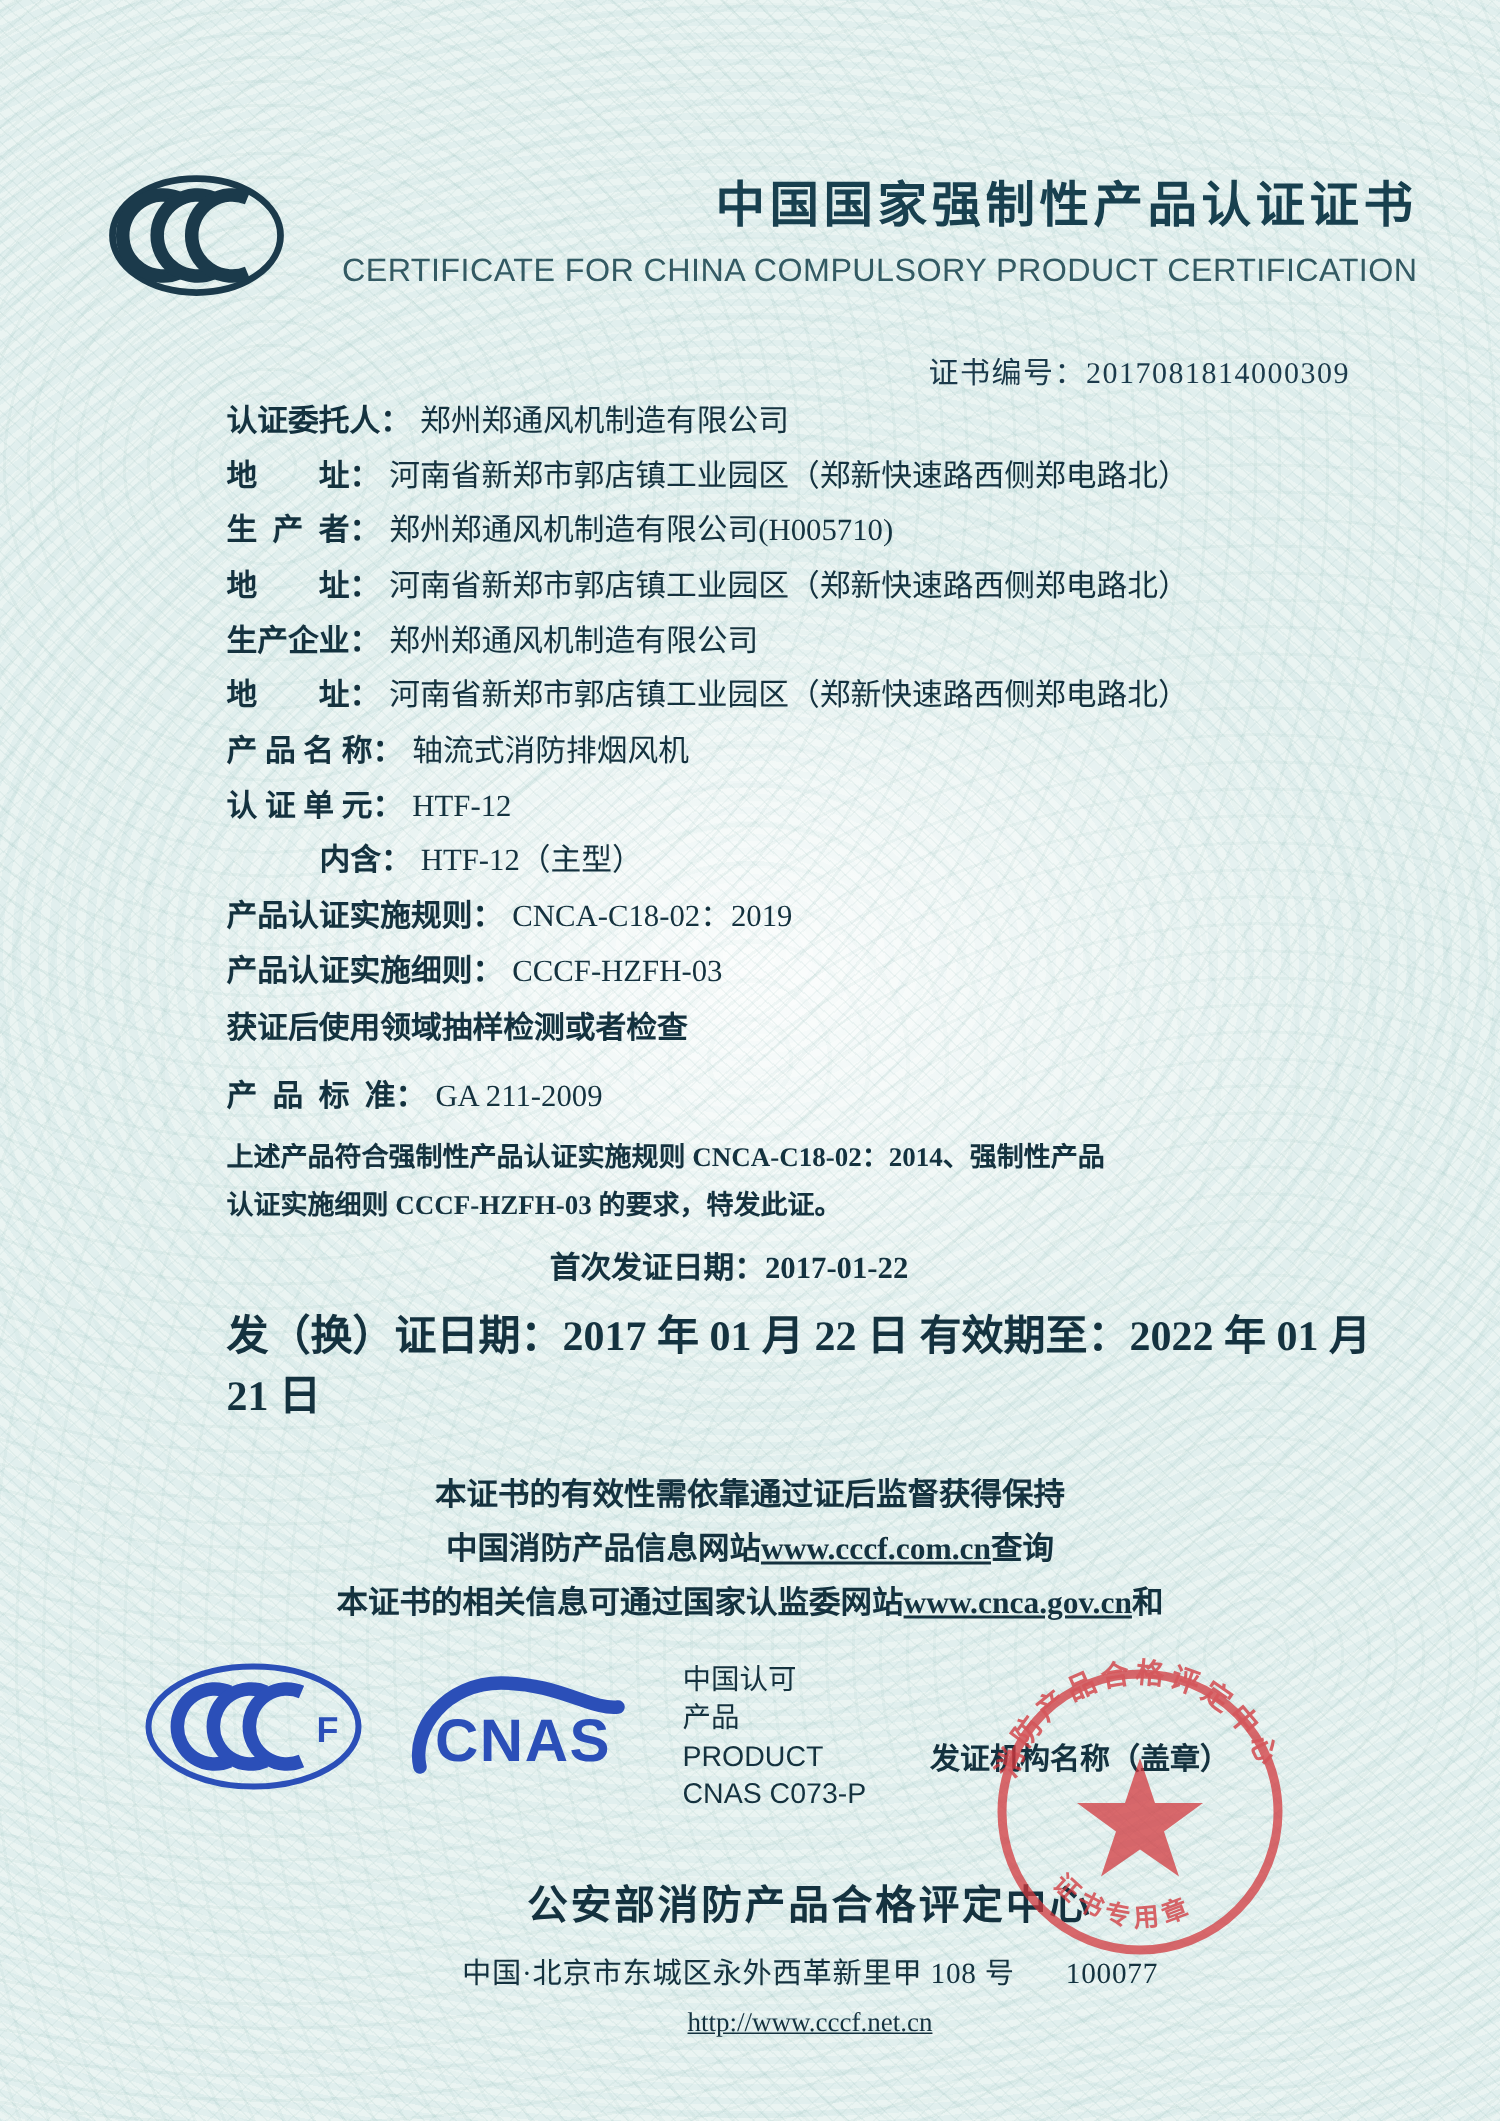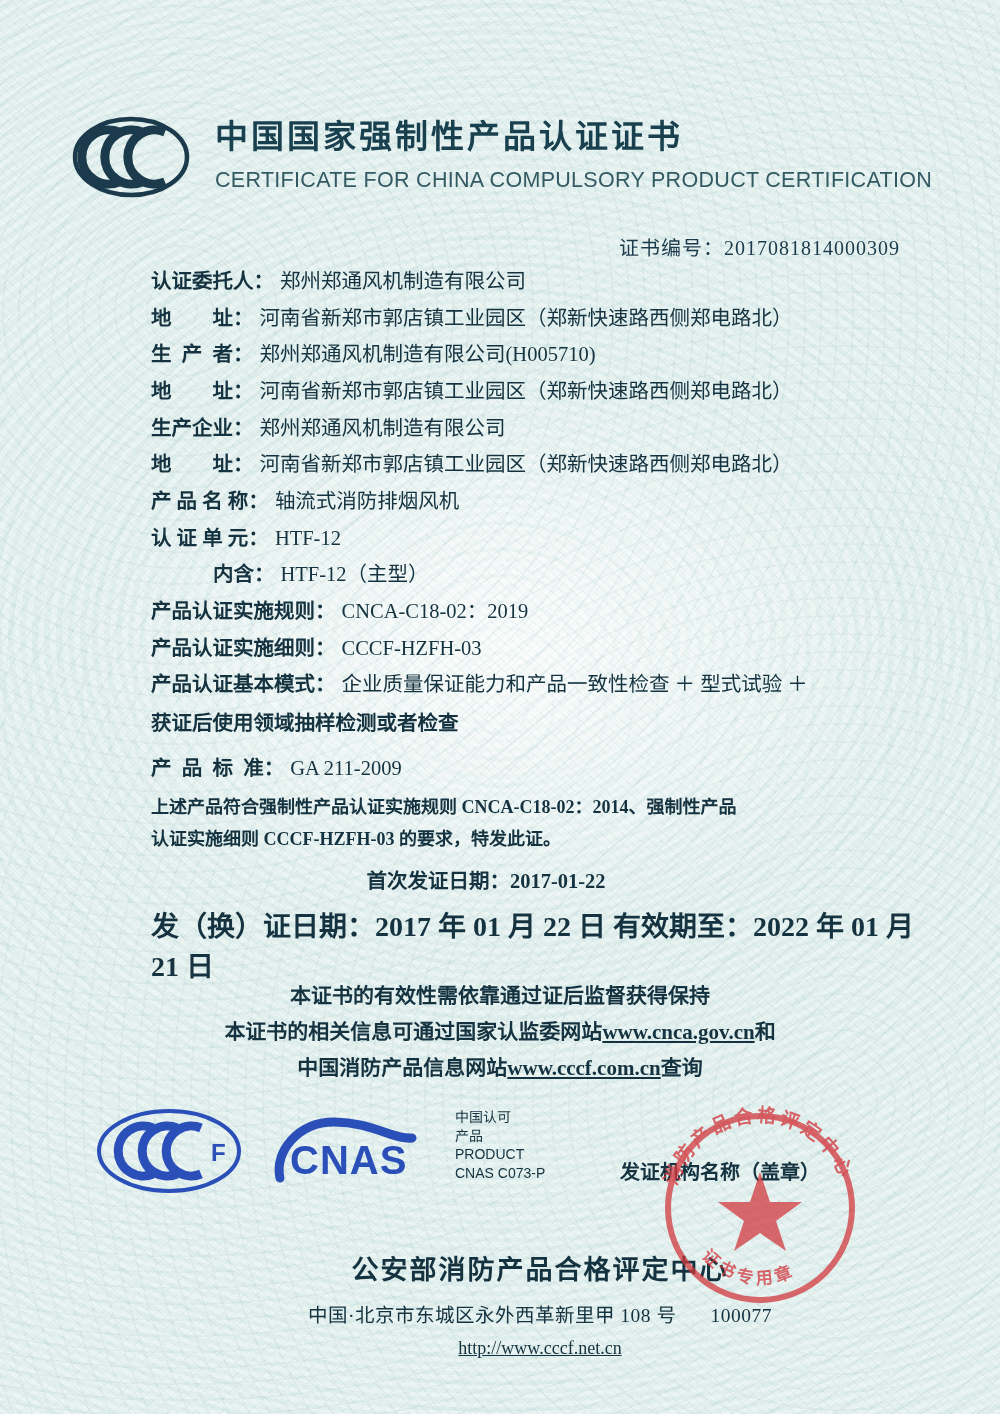--- a/index.html
+++ b/index.html
@@ -60,21 +60,21 @@
     left: 72px;
     top: 6px;
     width: 118px;
     height: 82px;
   }
   .title-block {
     position: absolute;
     left: 215px;
     top: 0;
     width: 730px;
-    text-align: left;
+    text-align: right;
   }
   .title-cn {
     font-family: "Liberation Serif", "DejaVu Serif", serif;
     font-weight: bold;
     font-size: 33px;
     letter-spacing: 3px;
     color: #18404f;
   }
   .title-en {
     margin-top: 10px;
@@ -190,21 +190,21 @@
     left: 272px;
     top: 4px;
     width: 170px;
     height: 82px;
   }
   .cnas-text {
     position: absolute;
     left: 455px;
     top: 0;
     font-family: "Liberation Sans", sans-serif;
-    font-size: 14px;
+    font-size: 19px;
     line-height: 1.33;
     color: #14323f;
   }
   .issuer-line {
     position: absolute;
     left: 620px;
     top: 48px;
     font-size: 20px;
     font-weight: bold;
     color: #14323f;
@@ -327,46 +327,42 @@
       <div class="row">
         <span class="label">产品认证实施规则：</span>
         <span class="value">CNCA-C18-02：2019</span>
       </div>
 
       <div class="row">
         <span class="label">产品认证实施细则：</span>
         <span class="value">CCCF-HZFH-03</span>
       </div>
 
-      <div class="row">
-        <span class="label">产品认证基本模式：</span>
-        <span class="value">企业质量保证能力和产品一致性检查 ＋ 型式试验 ＋</span>
-      </div>
 
       <div class="wrapline">获证后使用领域抽样检测或者检查</div>
 
       <div class="row" style="margin-top:16px">
         <span class="label">产  品  标  准：</span>
         <span class="value">GA 211-2009</span>
       </div>
 
       <div class="statement">上述产品符合强制性产品认证实施规则 CNCA-C18-02：2014、强制性产品</div>
       <div class="statement" style="margin-top:4px">认证实施细则 CCCF-HZFH-03 的要求，特发此证。</div>
 
       <div class="first-issue">首次发证日期：2017-01-22</div>
       <div class="issue-row">发（换）证日期：2017 年 01 月 22 日   有效期至：2022 年 01 月 21 日</div>
     </div>
 
     <div class="notes">
       <div>本证书的有效性需依靠通过证后监督获得保持</div>
       <div>
+        <span>中国消防产品信息网站</span><span class="link">www.cccf.com.cn</span><span>查询</span>
+      </div>
+      <div>
         <span>本证书的相关信息可通过国家认监委网站</span><span class="link">www.cnca.gov.cn</span><span>和</span>
-      </div>
-      <div>
-        <span>中国消防产品信息网站</span><span class="link">www.cccf.com.cn</span><span>查询</span>
       </div>
     </div>
 
     <div class="marks">
       <div class="ccc-f-mark">
         <svg viewBox="0 0 148 86" width="148" height="86" aria-hidden="true">
           <ellipse cx="74" cy="43" rx="70" ry="40" fill="none" stroke="#2b4fb8" stroke-width="4"></ellipse>
           <g fill="none" stroke="#2b4fb8" stroke-width="9">
             <path d="M58 20 A25 25 0 1 0 58 66"></path>
             <path d="M82 20 A25 25 0 1 0 82 66"></path>

